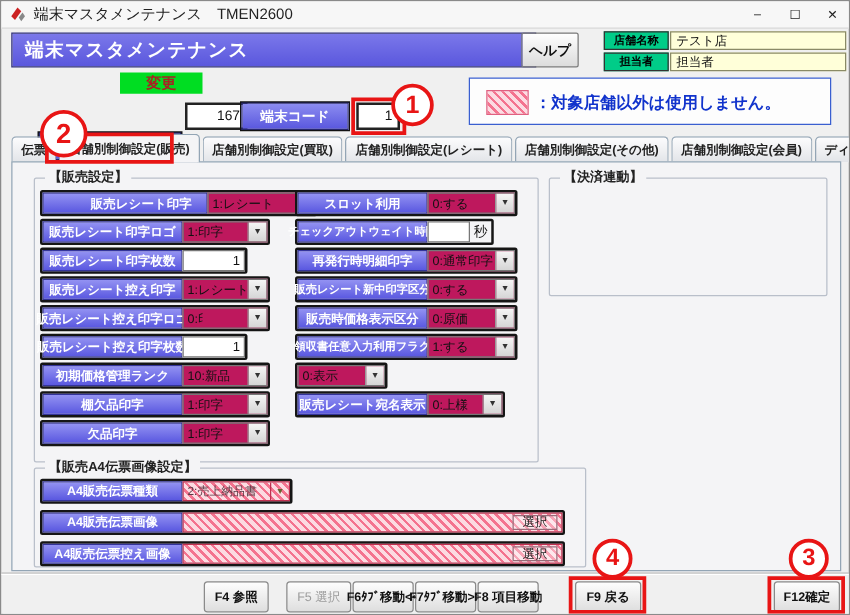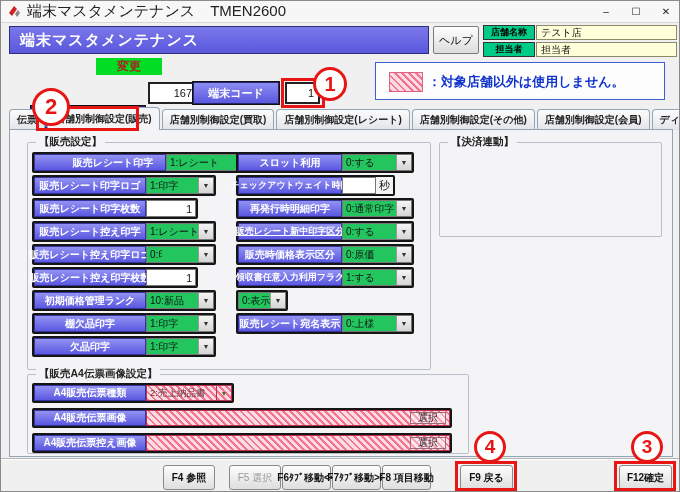--- a/index.html
+++ b/index.html
@@ -4,34 +4,34 @@
 <style>
   * { margin:0; padding:0; box-sizing:border-box; font-family:"Liberation Sans", sans-serif; }
   html,body { width:680px; height:492px; }
   body { position:relative; width:680px; height:492px; background:#f0f0f0; overflow:hidden;
          border:1px solid #8a8a8a; }
 
   
   .titlebar { position:absolute; left:0; top:0; width:680px; height:22px; background:#f7f7f7;
               border-bottom:1px solid #d8d8d8; display:flex; align-items:center; }
   .appicon { width:13px; height:13px; margin:0 6px 0 7px; }
-  .wtitle { font-size:15px; color:#222; }
+  .wtitle { font-size:12px; color:#222; }
   .wbtns { margin-left:auto; display:flex; height:22px; }
   .wbtn { width:30px; height:22px; display:flex; align-items:center; justify-content:center;
           font-size:10px; color:#222; }
 
   
   .banner { position:absolute; left:8px; top:25px; width:420px; height:28px;
             background:linear-gradient(180deg,#7b78ea,#5a57dd); border:1px solid #2e2e7a;
             color:#fff; font-size:15px; font-weight:bold; display:flex; align-items:center;
             padding-left:10px; letter-spacing:1px; }
-  .helpbtn { position:absolute; left:432px; top:25px; width:46px; height:28px;
+  .helpbtn { position:absolute; left:416px; top:25px; width:46px; height:28px;
              background:linear-gradient(180deg,#fefefe,#dcdcdc); border:1px solid #7a7a7a;
              border-radius:2px; font-size:11px; color:#111; display:flex; align-items:center;
-             justify-content:center; }
+             justify-content:center;font-weight:bold; }
   .glabel { position:absolute; width:52px; height:15px; background:#00cc88; border:1px solid #333;
             color:#000; font-size:9px; font-weight:bold; display:flex; align-items:center;
             justify-content:center; }
   .gvalue { position:absolute; width:141px; height:15px; background:#ffffd9; border:1px solid #8a8a66;
             font-size:10px; color:#111; display:flex; align-items:center; padding-left:4px; }
   .badge { position:absolute; left:95px; top:57px; width:66px; height:17px; background:#00dd22;
            color:#a82222; font-size:12px; font-weight:bold; display:flex; align-items:center;
            justify-content:center; }
   .codelabel { position:absolute; height:22px; background:linear-gradient(180deg,#8c8cf0,#5a58de);
                border:1px solid #26266e; color:#fff; font-size:11px; font-weight:bold;
@@ -60,21 +60,21 @@
           border:1px solid #93a5b5; z-index:2; }
   .group { position:absolute; border:1px solid #b9bfca; border-radius:2px; }
   .gtitle { position:absolute; top:-8px; left:8px; background:#f4f4f6; padding:0 3px;
             font-size:10.5px; font-weight:bold; color:#222; white-space:nowrap; }
   .col { position:absolute; display:flex; flex-direction:column; gap:2px; }
   .frow { display:flex; border:2px solid #151515; border-radius:2px; background:#f4f4f6;
           height:21px; width:max-content; }
   .flabel { background:linear-gradient(180deg,#9392f2,#5a58e0); border:1px solid #34349a;
             color:#fff; font-size:10px; font-weight:bold; display:flex; align-items:center;
             justify-content:center; white-space:nowrap; }
-  .combo { display:flex; background:#22c55e; border:1px solid #777; align-items:stretch; }
+  .combo { display:flex; background:#be185d; border:1px solid #777; align-items:stretch; }
   .cval { flex:1; font-size:10px; color:#111; display:flex; align-items:center; padding-left:3px;
           white-space:nowrap; overflow:hidden; }
   .carr { width:15px; background:linear-gradient(180deg,#f5f5f5,#d5d5d5); border-left:1px solid #999;
           display:flex; align-items:center; justify-content:center; font-size:7px; color:#333; }
   .tinput { background:#fff; border:1px solid #777; font-size:10.5px; color:#111;
             display:flex; align-items:center; justify-content:flex-end; padding-right:3px; }
   .unit { display:flex; align-items:center; justify-content:center; font-size:11px; color:#111;
           padding:0 3px; }
   .hatch { background:repeating-linear-gradient(45deg,#f4738f 0 2px,#fcdbe2 2px 5px); }
   .hcombo { display:flex; border:1px solid #c03050; align-items:stretch; }
@@ -234,49 +234,49 @@
       <span class="unit">秒</span>
     </div>
     <div class="frow">
       <span class="flabel" style="width:104px;">再発行時明細印字</span>
       <span class="combo" style="width:70px;">
         <span class="cval">0:通常印字</span>
         <span class="carr">▼</span>
       </span>
     </div>
     <div class="frow">
-      <span class="flabel" style="width:104px; font-size:9px;text-decoration:underline;">販売レシート新中印字区分</span>
+      <span class="flabel" style="width:104px; font-size:9px;">販売レシート新中印字区分</span>
       <span class="combo" style="width:70px;">
         <span class="cval">0:する</span>
         <span class="carr">▼</span>
       </span>
     </div>
     <div class="frow">
       <span class="flabel" style="width:104px;">販売時価格表示区分</span>
       <span class="combo" style="width:70px;">
         <span class="cval">0:原価</span>
         <span class="carr">▼</span>
       </span>
     </div>
     <div class="frow">
       <span class="flabel" style="width:104px; font-size:9px;">領収書任意入力利用フラグ</span>
       <span class="combo" style="width:70px;">
         <span class="cval">1:する</span>
         <span class="carr">▼</span>
       </span>
     </div>
     <div class="frow">
-      <span class="combo" style="width:48px;">
+      <span class="combo" style="width:70px;">
         <span class="cval">0:表示</span>
         <span class="carr">▼</span>
       </span>
     </div>
     <div class="frow">
       <span class="flabel" style="width:104px;">販売レシート宛名表示</span>
-      <span class="combo" style="width:70px;text-align:center;">
+      <span class="combo" style="width:60px;text-align:center;">
         <span class="cval">0:上様</span>
         <span class="carr">▼</span>
       </span>
     </div>
   </div>
 
 
   <div class="col" style="left:22px; top:253px; gap:5px;">
     <div class="frow" style="height:20px;">
       <span class="flabel" style="width:112px;">A4販売伝票種類</span>

